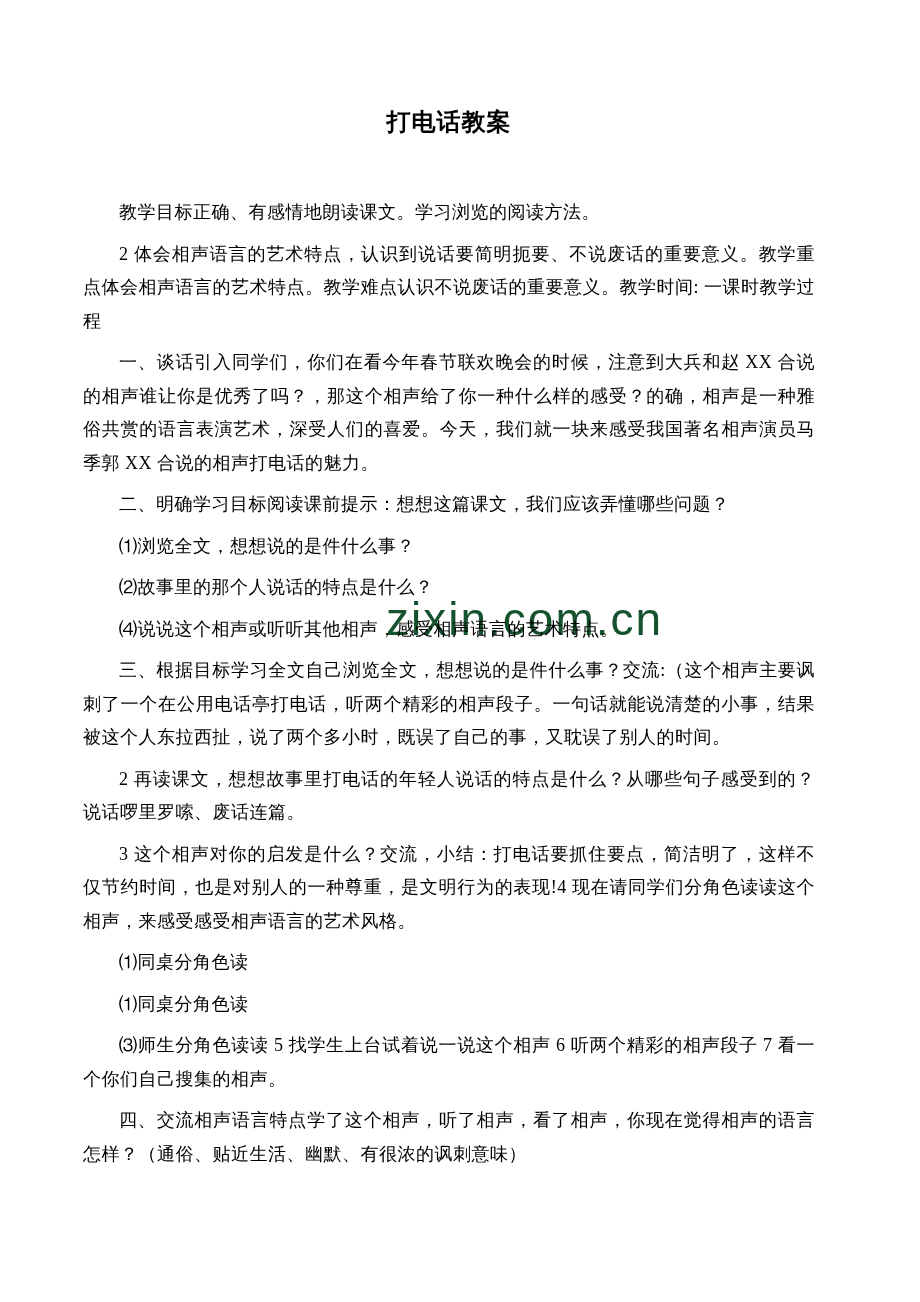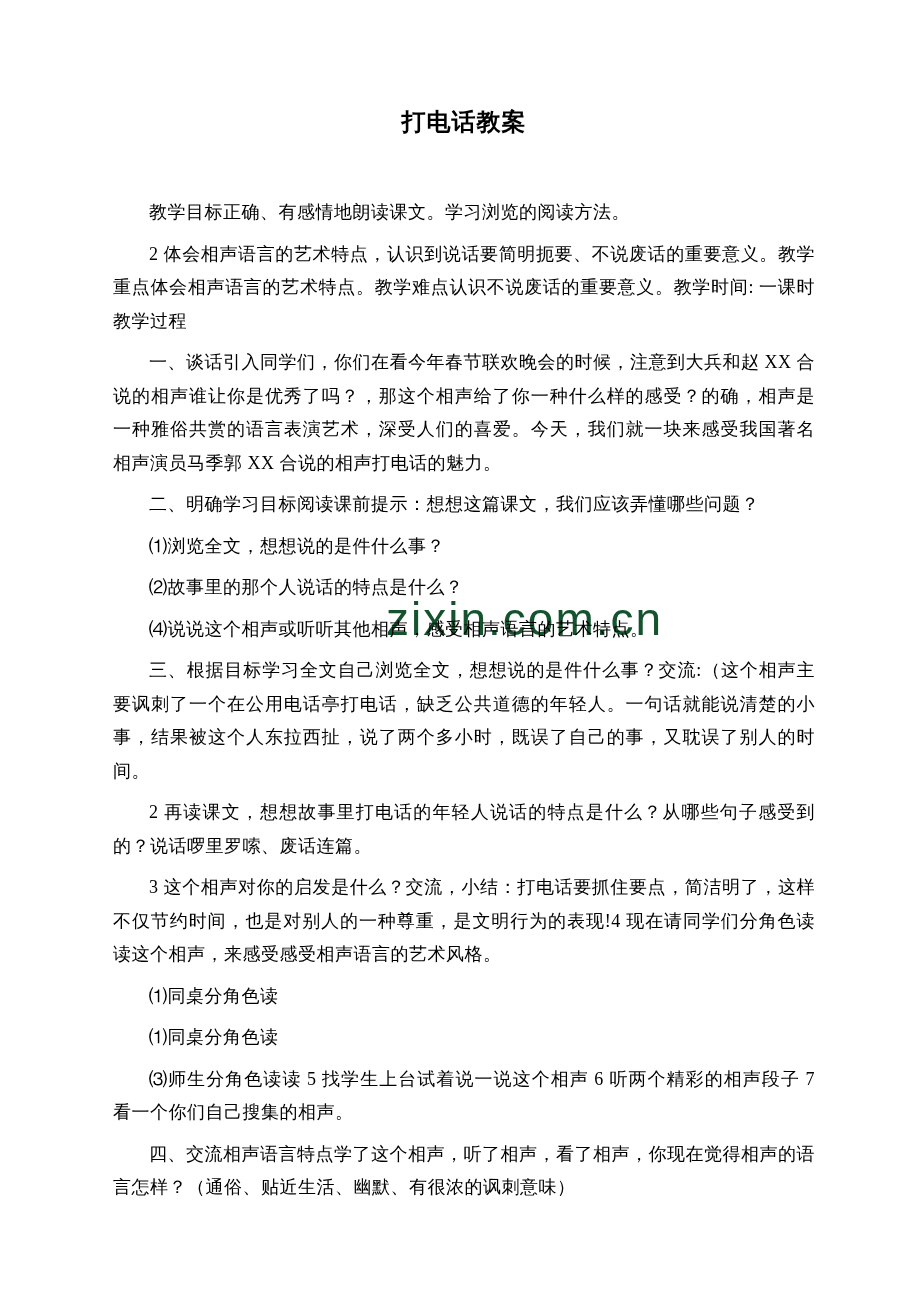--- a/index.html
+++ b/index.html
@@ -11,21 +11,21 @@
     height: 1302px;
     background: #ffffff;
     color: #000000;
     font-family: "Liberation Serif", serif;
     position: relative;
     overflow: hidden;
   }
   .page {
     position: relative;
     z-index: 1;
-    padding: 106px 97px 0 105px;
+    padding: 106px 97px 0 75px;
     box-sizing: border-box;
   }
   .doc-title {
     font-size: 24px;
     font-weight: bold;
     text-align: center;
     margin: 0 0 58px 0;
     letter-spacing: 1px;
   }
   .body-text p {
@@ -60,21 +60,21 @@
   <h1 class="doc-title">打电话教案</h1>
 
   <div class="body-text">
     <p>教学目标正确、有感情地朗读课文。学习浏览的阅读方法。</p>
     <p>2 体会相声语言的艺术特点，认识到说话要简明扼要、不说废话的重要意义。教学重点体会相声语言的艺术特点。教学难点认识不说废话的重要意义。教学时间: 一课时教学过程</p>
     <p>一、谈话引入同学们，你们在看今年春节联欢晚会的时候，注意到大兵和赵 XX 合说的相声谁让你是优秀了吗？，那这个相声给了你一种什么样的感受？的确，相声是一种雅俗共赏的语言表演艺术，深受人们的喜爱。今天，我们就一块来感受我国著名相声演员马季郭 XX 合说的相声打电话的魅力。</p>
     <p>二、明确学习目标阅读课前提示：想想这篇课文，我们应该弄懂哪些问题？</p>
     <p>⑴浏览全文，想想说的是件什么事？</p>
     <p>⑵故事里的那个人说话的特点是什么？</p>
     <p>⑷说说这个相声或听听其他相声，感受相声语言的艺术特点。</p>
-    <p>三、根据目标学习全文自己浏览全文，想想说的是件什么事？交流:（这个相声主要讽刺了一个在公用电话亭打电话，缺乏公共道德的年轻人。一句话就能说清楚的小事，结果被这个人东拉西扯，说了两个多小时，既误了自己的事，又耽误了别人的时间。</p>
+    <p>三、根据目标学习全文自己浏览全文，想想说的是件什么事？交流:（这个相声主要讽刺了一个在公用电话亭打电话，听两个精彩的相声段子。一句话就能说清楚的小事，结果被这个人东拉西扯，说了两个多小时，既误了自己的事，又耽误了别人的时间。</p>
     <p>2 再读课文，想想故事里打电话的年轻人说话的特点是什么？从哪些句子感受到的？说话啰里罗嗦、废话连篇。</p>
     <p>3 这个相声对你的启发是什么？交流，小结：打电话要抓住要点，简洁明了，这样不仅节约时间，也是对别人的一种尊重，是文明行为的表现!4 现在请同学们分角色读读这个相声，来感受感受相声语言的艺术风格。</p>
     <p>⑴同桌分角色读</p>
     <p>⑴同桌分角色读</p>
     <p>⑶师生分角色读读 5 找学生上台试着说一说这个相声 6 听两个精彩的相声段子 7 看一个你们自己搜集的相声。</p>
     <p>四、交流相声语言特点学了这个相声，听了相声，看了相声，你现在觉得相声的语言怎样？（通俗、贴近生活、幽默、有很浓的讽刺意味）</p>
   </div>
 </div>
 
 </body></html>

